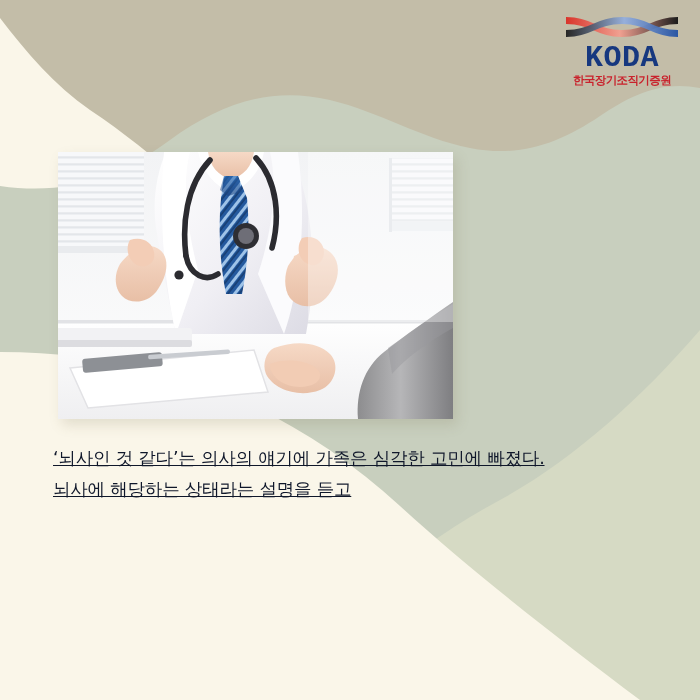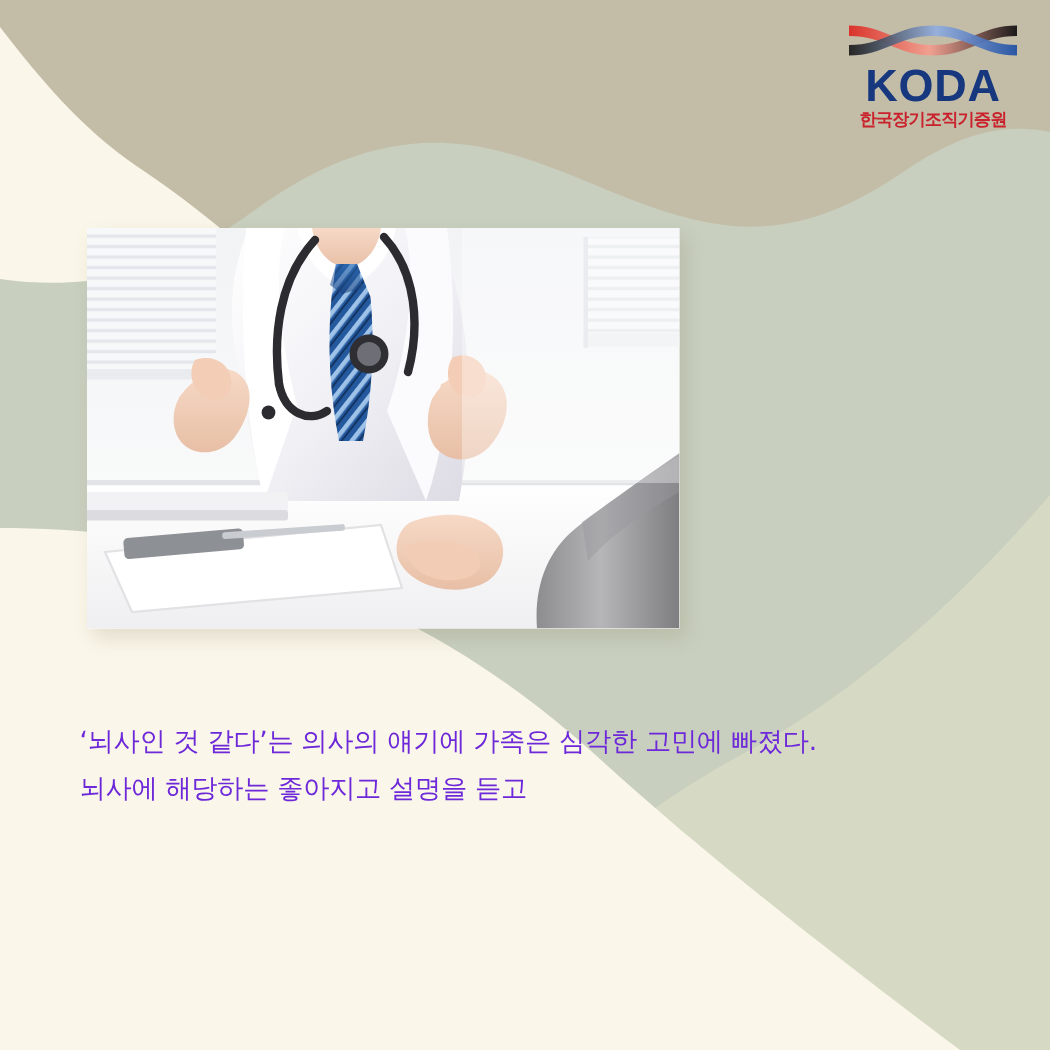--- a/index.html
+++ b/index.html
@@ -17,46 +17,47 @@
   .bg-layer{position:absolute;left:0;top:0;width:700px;height:700px;}
   .bg-layer svg{display:block;width:700px;height:700px;}
 
   
   #logo{
     position:absolute;left:556px;top:14px;width:132px;height:74px;
     text-align:center;
   }
   #logo-ribbon{width:116px;height:30px;display:block;margin:0 auto;}
   #logo-word{
-    font-family:Liberation Sans, sans-serif;
+    font-family:Liberation Mono, monospace;
     font-weight:bold;font-size:30px;line-height:30px;
     color:#17387f;letter-spacing:0.5px;margin-top:-1px;
   }
   #logo-sub{
     font-family:Liberation Mono, monospace;
     font-weight:bold;font-size:11.5px;line-height:13px;
     color:#c9222c;letter-spacing:-0.6px;margin-top:1px;
   }
 
   
   #photo-frame{
     position:absolute;left:58px;top:152px;width:395px;height:267px;
     box-shadow:4px 6px 12px rgba(120,110,80,0.18);
     overflow:hidden;background:#ffffff;
   }
   #photo-frame svg{display:block;width:395px;height:267px;}
 
   
   #caption{
-    position:absolute;left:53px;top:480px;width:610px;
-    color:#6d28d9;
+    position:absolute;left:53px;top:443px;width:610px;
+    color:#0f172a;
     font-family:"DejaVu Sans",sans-serif;
     font-size:17.5px;line-height:31px;
     letter-spacing:-0.2px;
     white-space:nowrap;
+    text-decoration:underline;
   }
   .cap-line{display:block;}
 </style>
 </head>
 <body>
 
 <div id="card">
 
   <div class="bg-layer">
     <svg viewBox="0 0 700 700" preserveAspectRatio="none" aria-hidden="true">
@@ -228,16 +229,16 @@
         <rect x="24" y="207" width="80" height="14" rx="3" fill="#8d9095" transform="rotate(-5 24 207)"></rect>
         <rect x="90" y="203" width="82" height="4.5" rx="2" fill="#c9ccd1" transform="rotate(-4 90 203)"></rect>
       </g>
 
       <rect x="250" y="0" width="145" height="170" fill="#ffffff" opacity="0.35"></rect>
     </svg>
   </div>
 
   <div id="caption">
     <span class="cap-line">‘뇌사인 것 같다’는 의사의 얘기에 가족은 심각한 고민에 빠졌다.</span>
-    <span class="cap-line">뇌사에 해당하는 좋아지고 설명을 듣고</span>
+    <span class="cap-line">뇌사에 해당하는 상태라는 설명을 듣고</span>
   </div>
 
 </div>
 
 </body></html>

